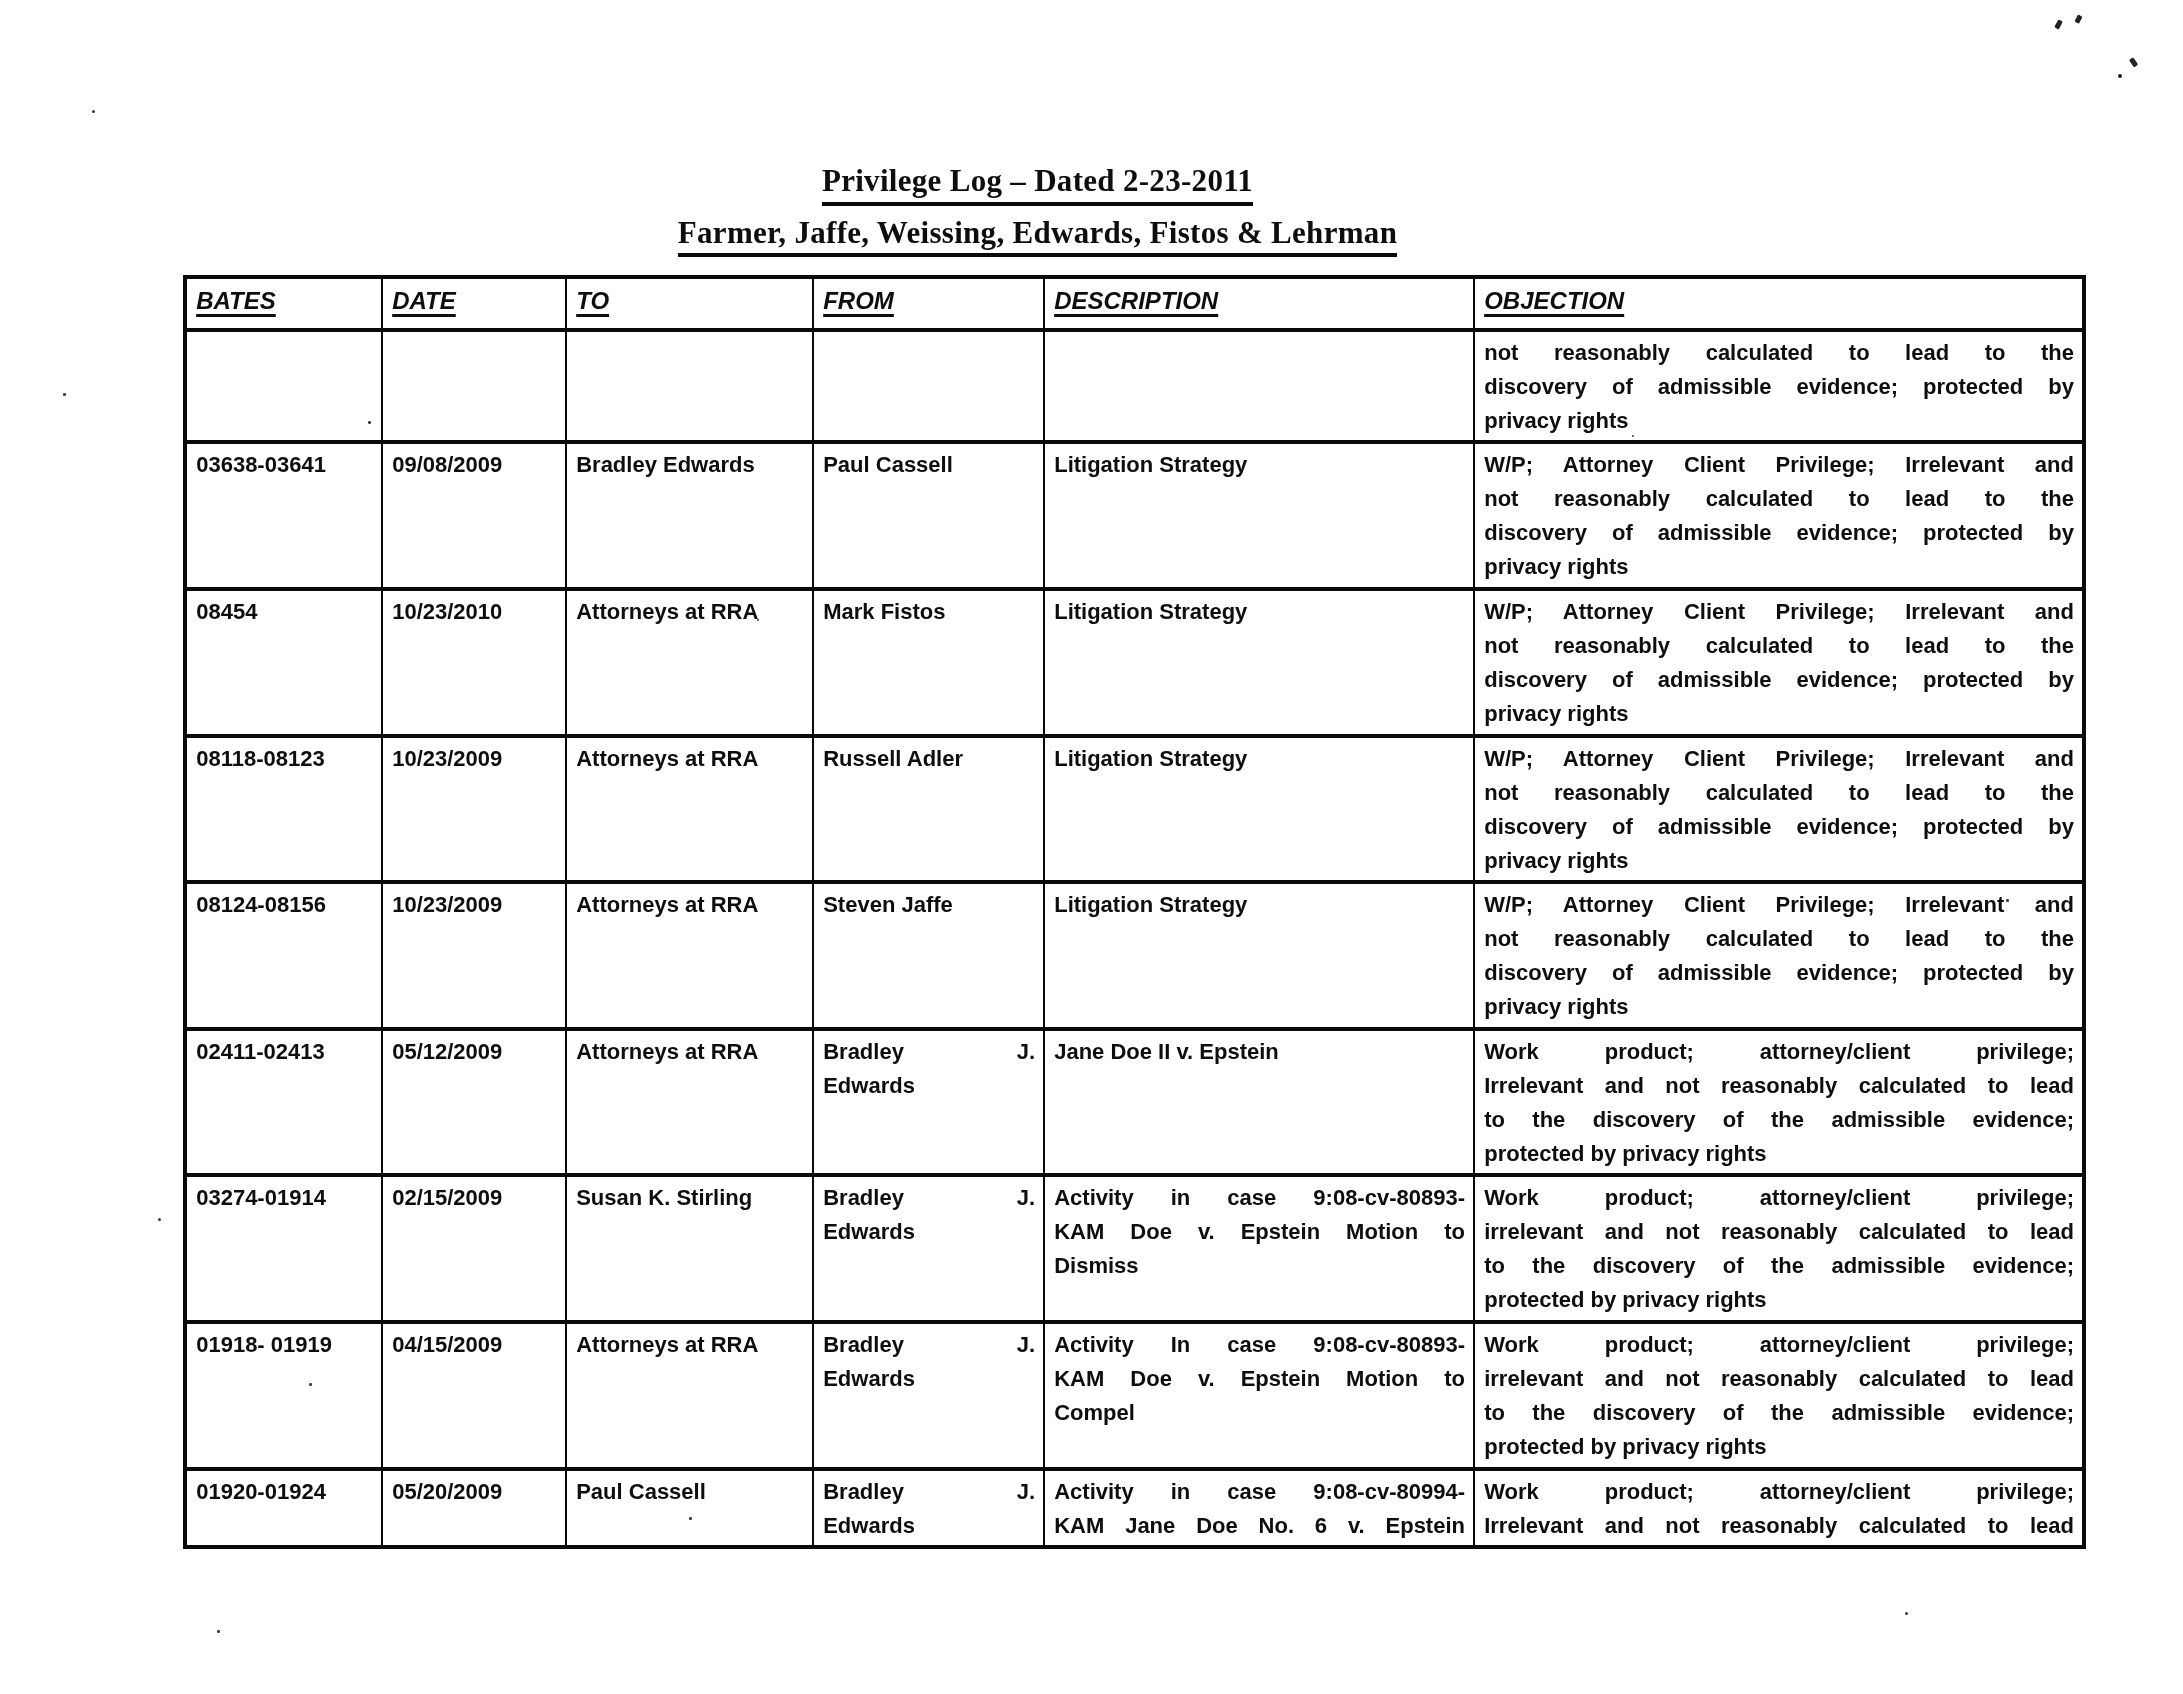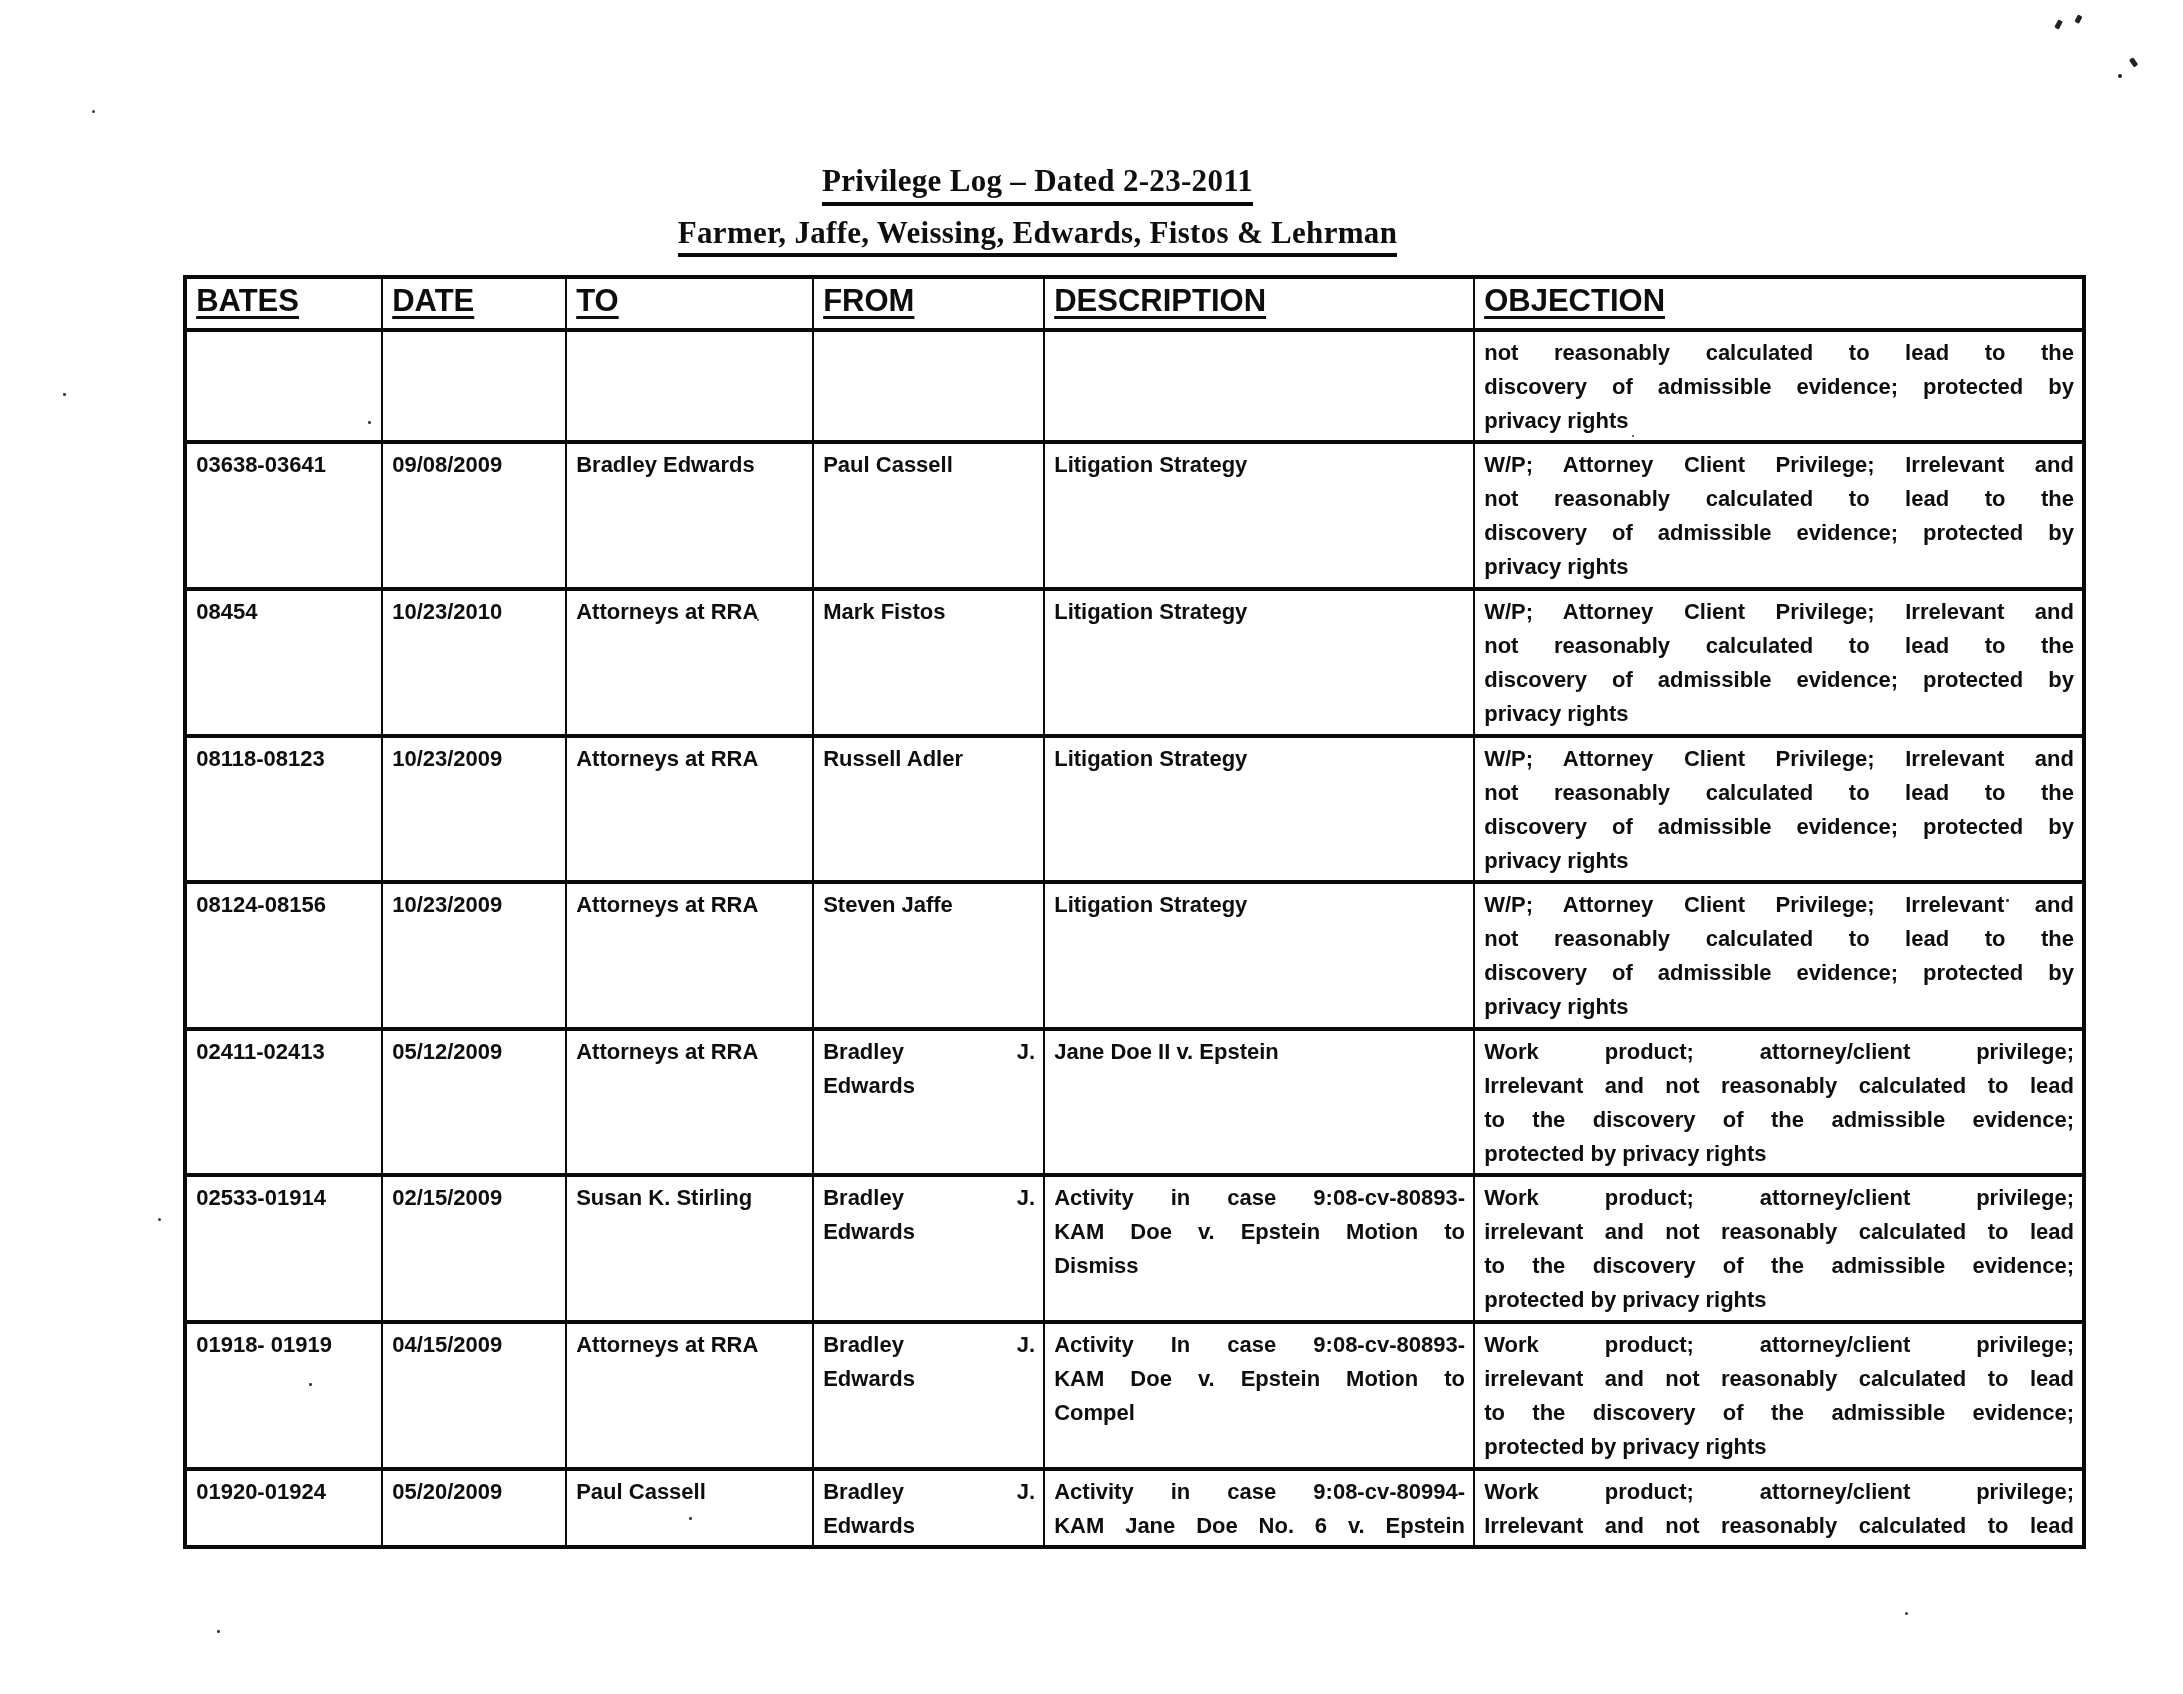--- a/index.html
+++ b/index.html
@@ -45,22 +45,23 @@
     vertical-align:top;
     text-align:left;
     padding:4px 8px 2.6px 9.2px;
     font-size:22px;
     font-weight:bold;
     line-height:34px;
     overflow:hidden;
   }
   table.privlog th{
     height:41px;
-    font-size:31px;
+    font-size:24px;
     padding-top:5.3px;
+    font-style:italic;
   }
   th .hdr-u{
     text-decoration:underline;
     text-decoration-thickness:2.6px;
     text-underline-offset:4.6px;
   }
   tr.r-cont{height:109px;}
   tr.r-std{height:145px;}
   tr.r-cut{height:70px;}
   
@@ -231,21 +232,21 @@
           </td>
         <td>
             <span class="ln jl">Work product; attorney/client privilege;</span>
             <span class="ln jl">Irrelevant and not reasonably calculated to lead</span>
             <span class="ln jl">to the discovery of the admissible evidence;</span>
             <span class="ln">protected by privacy rights</span>
           </td>
       </tr>
       <tr class="r-std">
         <td>
-            <span class="ln">02533-01914</span>
+            <span class="ln">03274-01914</span>
           </td>
         <td>
             <span class="ln">02/15/2009</span>
           </td>
         <td>
             <span class="ln">Susan K. Stirling</span>
           </td>
         <td>
             <span class="ln jl">Bradley J.</span>
             <span class="ln">Edwards</span>

